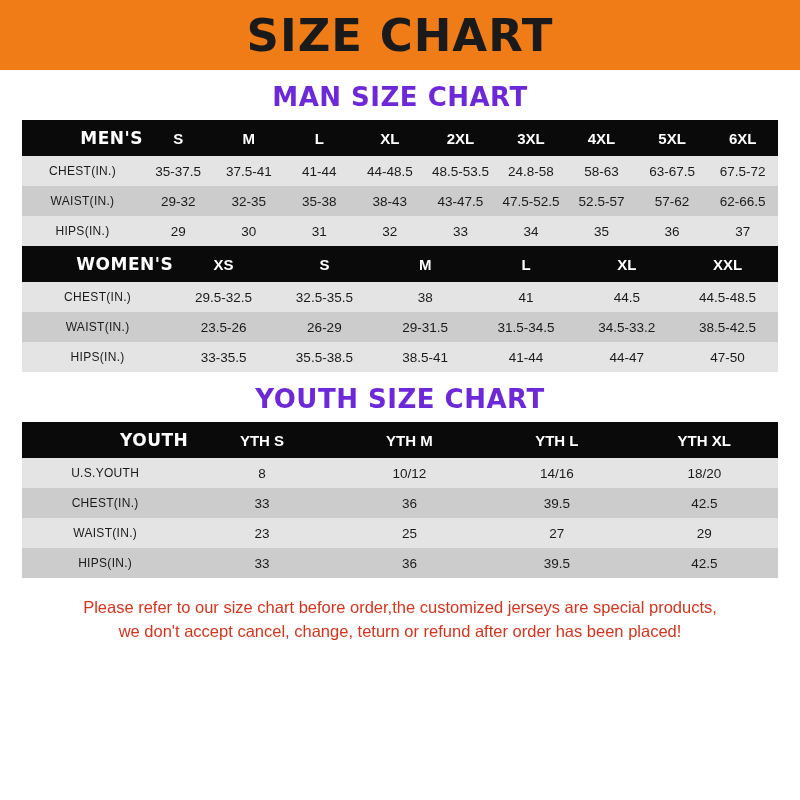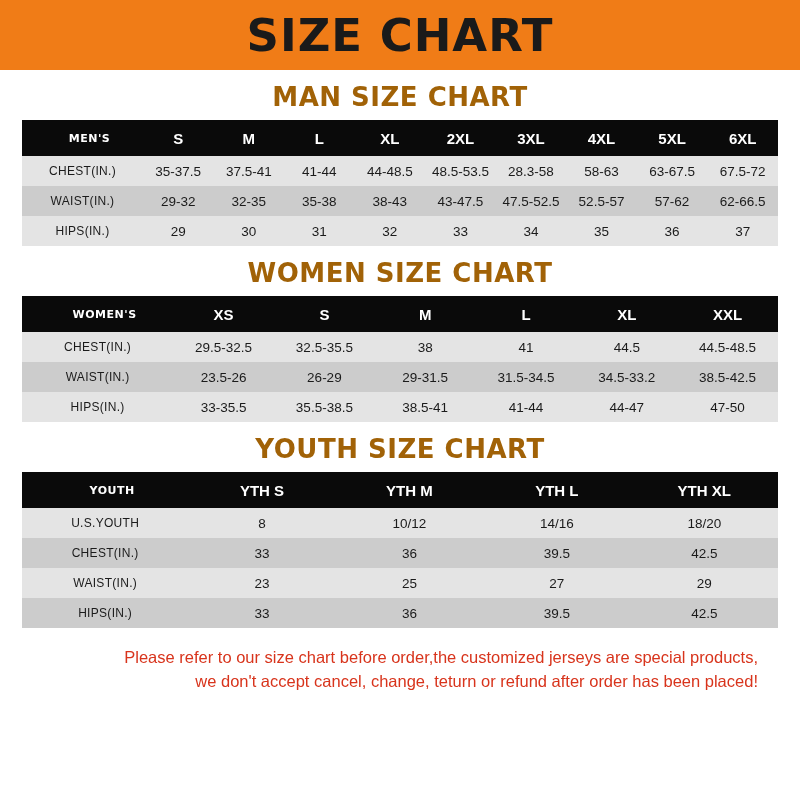--- a/index.html
+++ b/index.html
@@ -47,21 +47,21 @@
   }
   .content {
     padding: 0 22px;
     box-sizing: border-box;
   }
   .section-title {
     text-align: center;
     font-family: "DejaVu Sans", sans-serif;
     font-weight: bold;
     font-size: 26px;
-    color: #a16207;
+    color: #6d28d9;
     letter-spacing: 0.5px;
     margin: 12px 0 8px 0;
   }
   table.size-table {
     width: 100%;
     border-collapse: collapse;
     table-layout: fixed;
   }
   table.size-table th,
   table.size-table td {
@@ -74,24 +74,24 @@
     font-family: "Liberation Sans", sans-serif;
   }
   table.size-table thead th {
     background: #0a0a0a;
     color: #ffffff;
     font-weight: bold;
     font-size: 15px;
     height: 36px;
   }
   table.size-table thead th.row-label {
-    text-align: center;
+    text-align: right;
     padding-left: 14px;
     font-family: "DejaVu Sans", sans-serif;
-    font-size: 11px;
+    font-size: 17px;
     letter-spacing: 0.5px;
   }
   table.size-table tbody tr.band-light td {
     background: #e4e4e4;
   }
   table.size-table tbody tr.band-dark td {
     background: #cccccc;
   }
   table.size-table tbody td.row-label {
     font-family: "Liberation Sans", sans-serif;
@@ -112,21 +112,21 @@
 
   .footer-note {
     margin-top: 18px;
     padding: 0 20px;
     text-align: center;
     color: #d8341c;
     font-family: "Liberation Sans", sans-serif;
     font-size: 16.5px;
     line-height: 1.45;
   }
-  .footer-note div { white-space: nowrap; text-align: right; }
+  .footer-note div { white-space: nowrap; }
 </style>
 </head>
 <body>
 
 <div class="page">
 
   <div class="header-band">
     <div class="header-title">SIZE CHART</div>
   </div>
 
@@ -161,21 +161,21 @@
         </tr>
       </thead>
       <tbody>
         <tr class="band-light">
           <td class="row-label">CHEST(IN.)</td>
           <td>35-37.5</td>
           <td>37.5-41</td>
           <td>41-44</td>
           <td>44-48.5</td>
           <td>48.5-53.5</td>
-          <td>28.3-58</td>
+          <td>24.8-58</td>
           <td>58-63</td>
           <td>63-67.5</td>
           <td>67.5-72</td>
         </tr>
         <tr class="band-dark">
           <td class="row-label">WAIST(IN.)</td>
           <td>29-32</td>
           <td>32-35</td>
           <td>35-38</td>
           <td>38-43</td>
@@ -193,21 +193,20 @@
           <td>32</td>
           <td>33</td>
           <td>34</td>
           <td>35</td>
           <td>36</td>
           <td>37</td>
         </tr>
       </tbody>
     </table>
 
-    <div class="section-title">WOMEN SIZE CHART</div>
     <table class="size-table women-table">
       <colgroup>
         <col class="c0">
           <col>
           <col>
           <col>
           <col>
           <col>
           <col>
       </colgroup>

